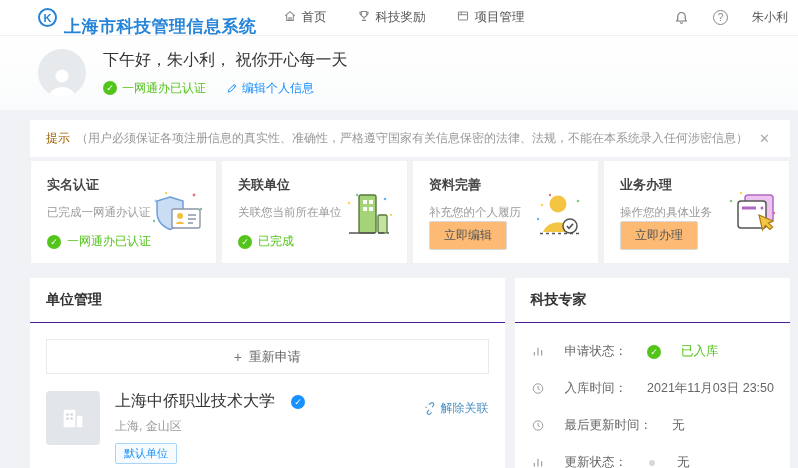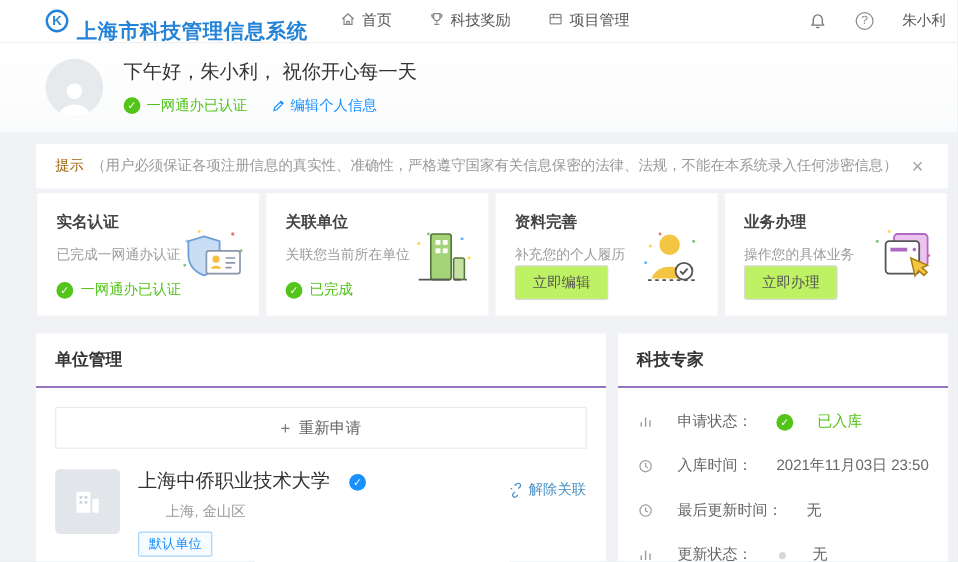--- a/index.html
+++ b/index.html
@@ -34,39 +34,39 @@
   .notice-bar { background:#fff; padding:10px 16px; display:flex; align-items:center; font-size:12px; }
   .notice-label { color:#a16207; margin-right:6px; white-space:nowrap; }
   .notice-text { color:#999; flex:1; white-space:nowrap; overflow:hidden; text-overflow:ellipsis; }
   .notice-close { border:none; background:none; color:#aaa; font-size:13px; cursor:pointer; padding:0 4px; }
   .cards { display:grid; grid-template-columns:repeat(4,1fr); gap:4px; margin-top:3px; }
   .card { background:#fff; border:1px solid #f1f1f1; padding:15px 14px 13px 16px; position:relative; height:104px; }
   .card-title { font-size:13px; font-weight:bold; color:#444; }
   .card-desc { font-size:11.5px; color:#9b9b9b; margin-top:11px; }
   .card-foot { position:absolute; left:16px; bottom:13px; display:flex; align-items:center; gap:6px; font-size:12px; }
   .card-status { color:#52c41a; }
-  .card-btn { background:#bef264; border:1px solid #d9d9d9; border-radius:2px; color:#555; font-size:12px; padding:5px 14px; cursor:pointer; }
+  .card-btn { background:#fdba74; border:1px solid #d9d9d9; border-radius:2px; color:#555; font-size:12px; padding:5px 14px; cursor:pointer; }
   .card-icon { position:absolute; right:8px; top:26px; }
 
   
   .bottom { display:flex; gap:10px; margin:14px 8px 0 30px; align-items:flex-start; }
   .panel { background:#fff; }
   .panel-left { width:510px; }
   .panel-right { flex:1; min-height:225px; }
   .panel-head { padding:13px 16px; display:flex; align-items:center; border-bottom:1px solid #4c1d95;font-family:Liberation Mono, monospace; }
   .panel-title { font-size:14px; font-weight:bold; color:#333; }
   .panel-links { margin-left:auto; display:flex; gap:14px; font-size:12px; }
   .unit-body { padding:16px; }
   .add-btn { width:100%; height:35px; background:#fff; border:1px solid #eaeaea; color:#666; font-size:13px; display:flex; align-items:center; justify-content:center; gap:7px; cursor:pointer; }
   .add-plus { font-size:14px; color:#777; }
   .unit-item { margin-top:17px; display:flex; gap:15px; position:relative; padding-right:86px; }
   .unit-avatar { width:54px; height:54px; border-radius:4px; background:#e2e5e9; display:flex; align-items:center; justify-content:center; }
   .unit-name-row { display:flex; align-items:center; gap:16px; }
   .unit-name { font-size:16px; color:#333; }
-  .unit-loc { font-size:12px; color:#9b9b9b; margin-top:6px;margin-left:23px; }
+  .unit-loc { font-size:12px; color:#9b9b9b; margin-top:6px; }
   .unit-tag { display:inline-block; margin-top:8px; font-size:11px; color:#1890ff; border:1px solid #a7d4f7; background:#f5fbff; border-radius:2px; padding:2px 8px; }
   .unlink { position:absolute; right:0; top:9px; color:#4a90c4; font-size:12px; display:flex; align-items:center; gap:4px; cursor:pointer; }
 
   .exp-body { padding:10px 0 6px; }
   .exp-row { padding:0 16px; height:37px; display:flex; align-items:center; gap:20px; font-size:12.5px; color:#666; white-space:nowrap; }
   .exp-row svg { stroke:#999; min-width:14px; }
   .exp-label { color:#666; }
   .exp-value { color:#666; }
   .exp-value.green { color:#52c41a; }
   .gray-dot { width:6px; height:6px; border-radius:50%; background:#d8d8d8; display:inline-block; margin:0 2px; }

